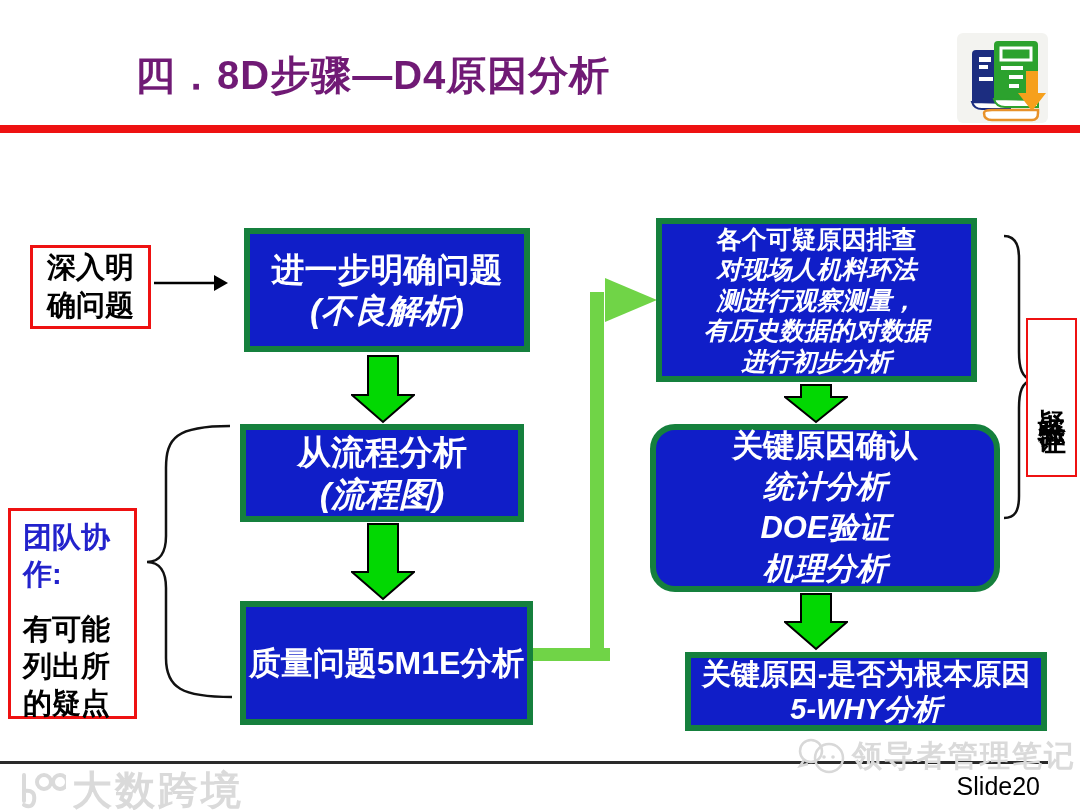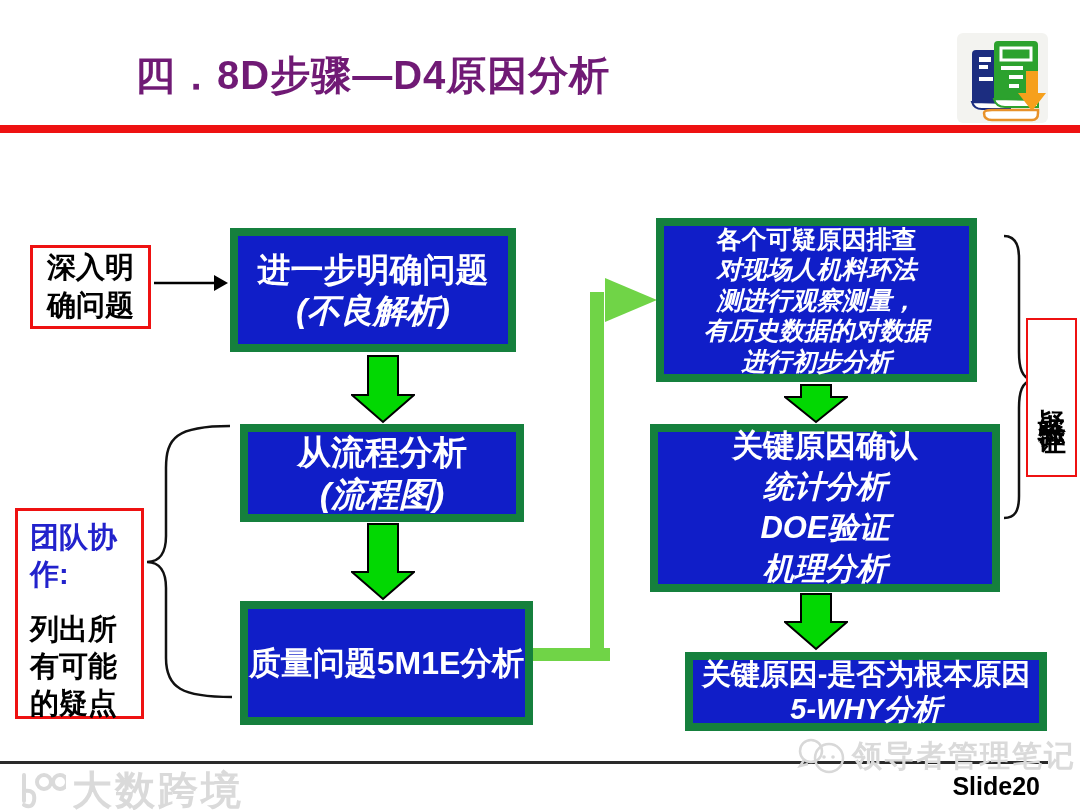--- a/index.html
+++ b/index.html
@@ -4,46 +4,46 @@
 <style>
   html,body{margin:0;padding:0;background:#ffffff;}
   .slide{position:relative;width:1080px;height:810px;background:#ffffff;overflow:hidden;
          font-family:"Liberation Sans","DejaVu Sans",sans-serif;}
   .title{position:absolute;left:135px;top:48px;font-size:40px;font-weight:bold;color:#701a75;
          letter-spacing:1px;white-space:nowrap;}
   .red-rule{position:absolute;left:0;top:125px;width:1080px;height:8px;background:#ee1111;}
   .header-icon{position:absolute;left:957px;top:33px;width:91px;height:90px;background:#f3f3f0;
                border-radius:6px;}
   
-  .bluebox{position:absolute;background:#101ec8;border:8px solid #15803d;color:#ffffff;
+  .bluebox{position:absolute;background:#101ec8;border:6px solid #15803d;color:#ffffff;
            display:flex;flex-direction:column;align-items:center;justify-content:center;
            text-align:center;font-weight:bold;box-sizing:border-box;line-height:1.25;}
   .bluebox .sub{font-style:italic;}
   
   .rbox{position:absolute;border:3px solid #ee1111;background:#ffffff;color:#000;
         box-sizing:border-box;font-weight:bold;margin-top:8px;}
   .start-label{left:30px;top:237px;width:121px;height:84px;font-size:29px;line-height:1.3;
                display:flex;flex-direction:column;align-items:center;justify-content:center;}
-  .team-label{left:15px;top:500px;width:129px;height:211px;font-size:29px;line-height:1.28;
+  .team-label{left:8px;top:500px;width:129px;height:211px;font-size:29px;line-height:1.28;
               padding:8px 0 0 12px;}
   .team-heading{color:#2222cc;}
   .team-gap{height:18px;}
   .verify-label{left:1026px;top:310px;width:51px;height:159px;border-width:2px;
                 display:flex;align-items:center;justify-content:center;}
   .verify-text{writing-mode:vertical-rl;text-orientation:upright;font-size:28px;
                font-weight:600;letter-spacing:6px;}
   .abs{position:absolute;}
   
   .bottom-rule{position:absolute;left:0;top:761px;width:1048px;height:3px;background:#2a2a2a;}
   .wm{color:#dadada;font-weight:bold;white-space:nowrap;}
   .wm-left{position:absolute;left:14px;top:763px;display:flex;align-items:center;gap:6px;
            font-size:40px;letter-spacing:3px;}
   .wm-right{position:absolute;left:796px;top:736px;display:flex;align-items:flex-start;gap:4px;
             font-size:30px;letter-spacing:2px;}
-  .slide-number{position:absolute;right:40px;top:772px;font-size:25px;font-weight:bold;color:#000;}
+  .slide-number{position:absolute;right:40px;top:772px;font-size:25px;font-weight:normal;color:#000;}
 </style>
 </head>
 <body>
 
 <div class="slide">
 
   <div class="title">四．8D步骤—D4原因分析</div>
   <div class="red-rule"></div>
   <div class="header-icon">
     <svg width="91" height="90" viewBox="0 0 91 90">
@@ -69,21 +69,21 @@
 
   <div class="rbox start-label">
     <span>深入明</span>
     <span>确问题</span>
   </div>
   <svg class="abs" style="left:152px;top:270px;" width="78" height="26">
     <line x1="2" y1="13" x2="62" y2="13" stroke="#000" stroke-width="2.5"></line>
     <path d="M62 5 L76 13 L62 21 z" fill="#000"></path>
   </svg>
 
-  <div class="bluebox" style="left:230px;top:228px;width:286px;height:124px;font-size:33px;">
+  <div class="bluebox" style="left:244px;top:228px;width:286px;height:124px;font-size:33px;">
     <span>进一步明确问题</span>
     <span class="sub">(不良解析)</span>
   </div>
 
   <svg class="abs" style="left:351px;top:355px;" width="64" height="69">
     <path d="M17 1 H47 V40 H63 L32 67 L1 40 H17 Z" fill="#02d802" stroke="#000" stroke-width="2"></path>
   </svg>
 
   <div class="bluebox" style="left:240px;top:424px;width:284px;height:98px;font-size:34px;">
     <span>从流程分析</span>
@@ -95,22 +95,22 @@
   </svg>
 
   <div class="bluebox" style="left:240px;top:601px;width:293px;height:124px;font-size:32px;">
     <span>质量问题5M1E分析</span>
   </div>
 
   <div class="rbox team-label">
     <div class="team-heading">团队协</div>
     <div class="team-heading">作:</div>
     <div class="team-gap"></div>
+    <div>有可能</div>
     <div>列出所</div>
-    <div>有可能</div>
     <div>的疑点</div>
   </div>
   <svg class="abs" style="left:140px;top:418px;" width="100" height="288">
     <path d="M90 8 C36 8 26 20 26 50 L26 118 C26 134 20 144 7 144 C20 144 26 154 26 170 L26 240 C26 270 42 279 92 279" fill="none" stroke="#111" stroke-width="2.5"></path>
   </svg>
 
   <svg class="abs" style="left:528px;top:272px;" width="135" height="392">
     <rect x="5" y="376" width="77" height="13" fill="#70d447"></rect>
     <rect x="62" y="20" width="14" height="369" fill="#70d447"></rect>
     <path d="M77 6 L129 28 L77 50 Z" fill="#70d447"></path>
@@ -121,21 +121,21 @@
     <span class="sub">对现场人机料环法</span>
     <span class="sub">测进行观察测量，</span>
     <span class="sub">有历史数据的对数据</span>
     <span class="sub">进行初步分析</span>
   </div>
 
   <svg class="abs" style="left:784px;top:384px;" width="64" height="40">
     <path d="M17 1 H47 V13 H63 L32 38 L1 13 H17 Z" fill="#02d802" stroke="#000" stroke-width="2"></path>
   </svg>
 
-  <div class="bluebox" style="left:650px;top:424px;width:350px;height:168px;font-size:31px;line-height:1.32;">
+  <div class="bluebox" style="left:650px;top:424px;width:350px;height:168px;font-size:31px;line-height:1.32;border-radius:25px;">
     <span>关键原因确认</span>
     <span class="sub">统计分析</span>
     <span class="sub">DOE验证</span>
     <span class="sub">机理分析</span>
   </div>
 
   <svg class="abs" style="left:784px;top:593px;" width="64" height="58">
     <path d="M17 1 H47 V29 H63 L32 56 L1 29 H17 Z" fill="#02d802" stroke="#000" stroke-width="2"></path>
   </svg>
 

